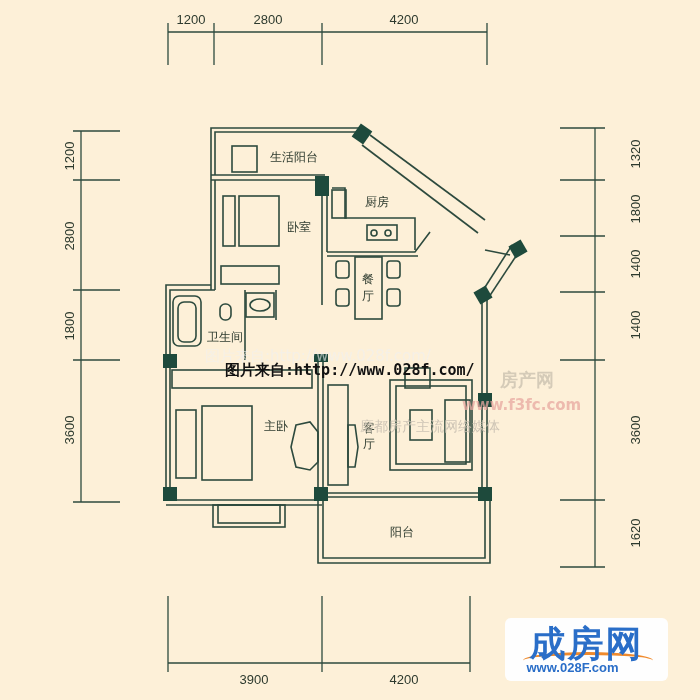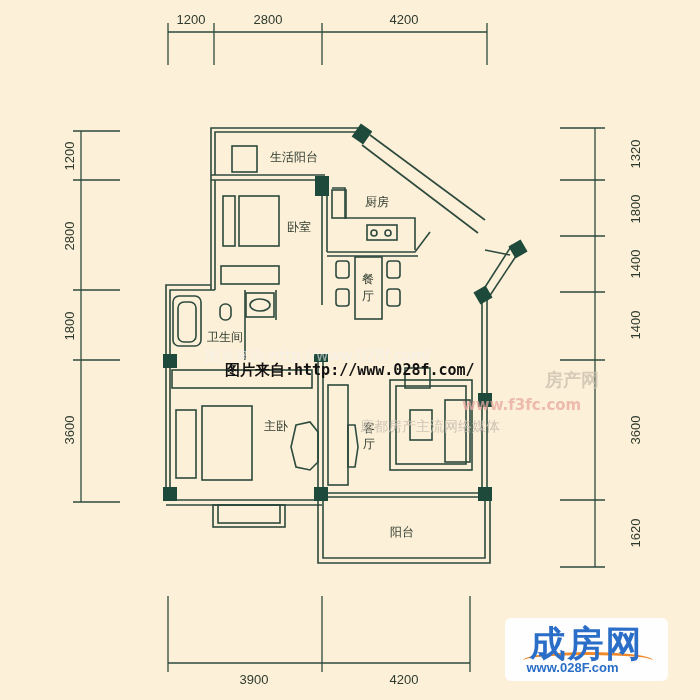--- a/index.html
+++ b/index.html
@@ -181,21 +181,21 @@
   <text class="room" x="362" y="300">厅</text>
   <text class="room" x="207" y="341">卫生间</text>
   <text class="room" x="264" y="430">主卧</text>
   <text class="room" x="363" y="432">客</text>
   <text class="room" x="363" y="448">厅</text>
   <text class="room" x="390" y="536">阳台</text>
 </svg>
 
 <div class="wm4" style="left:205px;top:347px;">图片来自:http://www.028f.com/</div>
 <div class="wm" style="left:225px;top:361px;">图片来自:http://www.028f.com/</div>
-<div class="wm2" style="left:500px;top:368px;color:#c8bfae;margin-left:45px;">房产网</div>
+<div class="wm2" style="left:500px;top:368px;color:#c8bfae;">房产网</div>
 <div class="wm2" style="left:462px;top:396px;font-size:15px;text-align:center;">www.f3fc.com</div>
 <div class="wm3" style="left:360px;top:418px;">磨都房产主流网络媒体</div>
 
 <div id="logo">
   <div class="arc"></div>
   <div class="t">成房网</div>
   <div class="u">www.028F.com</div>
 </div>
 
 </body></html>

